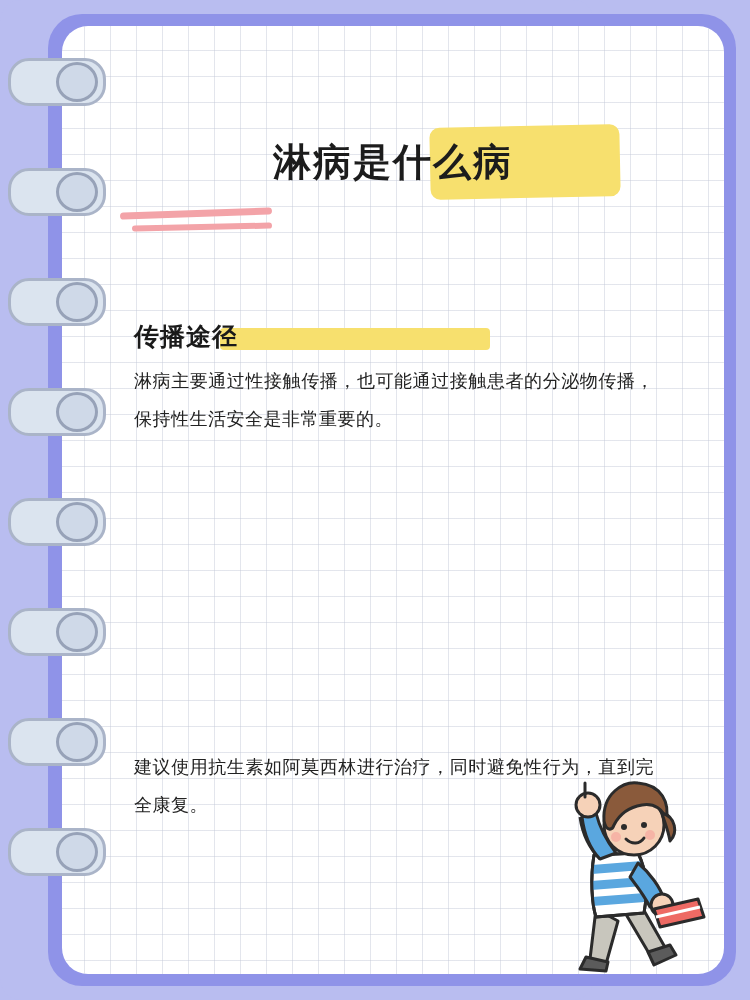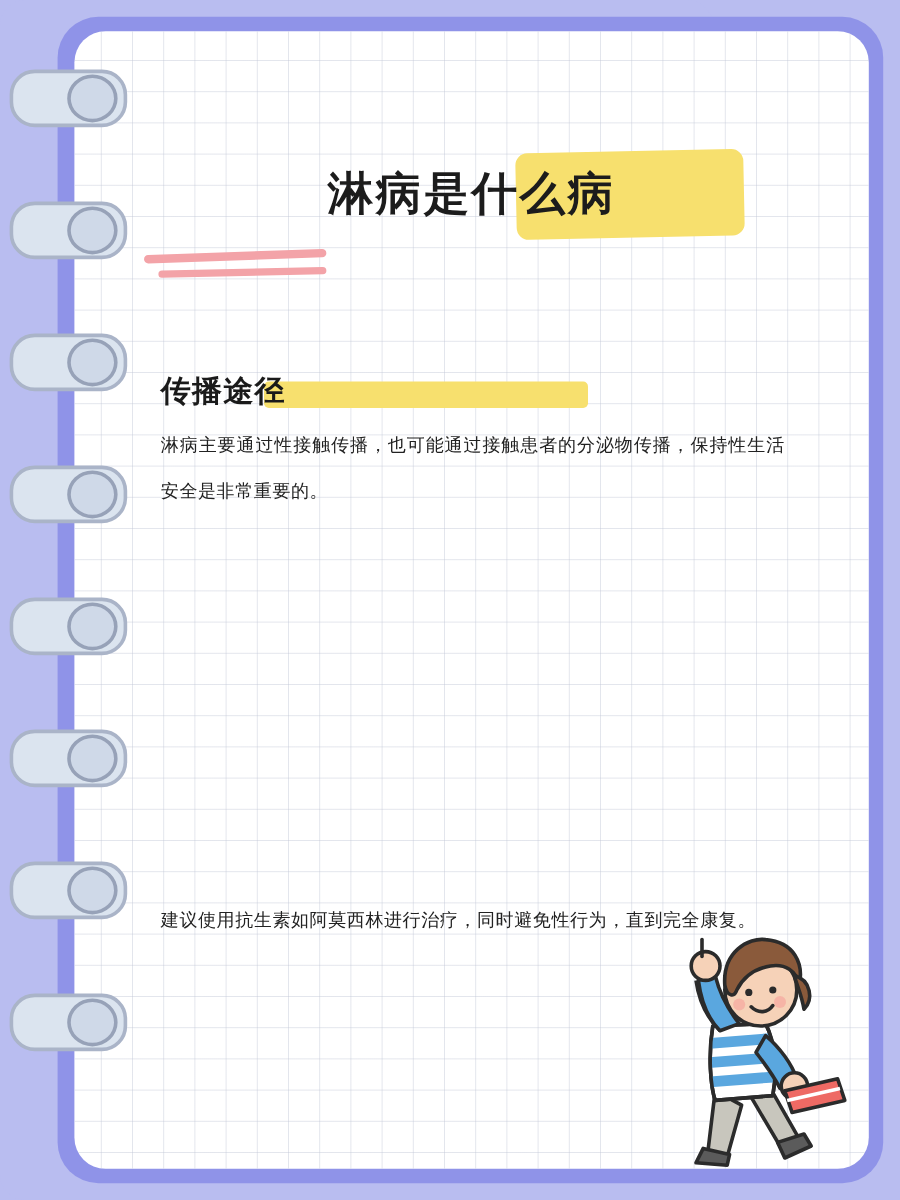--- a/index.html
+++ b/index.html
@@ -134,39 +134,40 @@
 
   .section {
     position: absolute;
     left: 72px;
     width: 520px;
   }
   .section-head {
     position: relative;
     height: 40px;
     margin-bottom: 6px;
+    margin-top: 10px;
   }
   .head-hl {
     position: absolute;
     top: 12px;
     height: 22px;
     background: #f7e06e;
     border-radius: 4px;
   }
   .head-text {
     position: relative;
     font-size: 25px;
     font-weight: bold;
     color: #1a1a1a;
     letter-spacing: 1px;
     line-height: 40px;
   }
   .section-body {
     font-family: "DejaVu Serif", serif;
-    font-size: 15px;
+    font-size: 18px;
     line-height: 38px;
     color: #222222;
     letter-spacing: 0.5px;
     text-align: justify;
   }
 
   #section-0 { top: 280px; }
   #section-1 { top: 500px; }
   #section-2 { top: 722px; }
 

